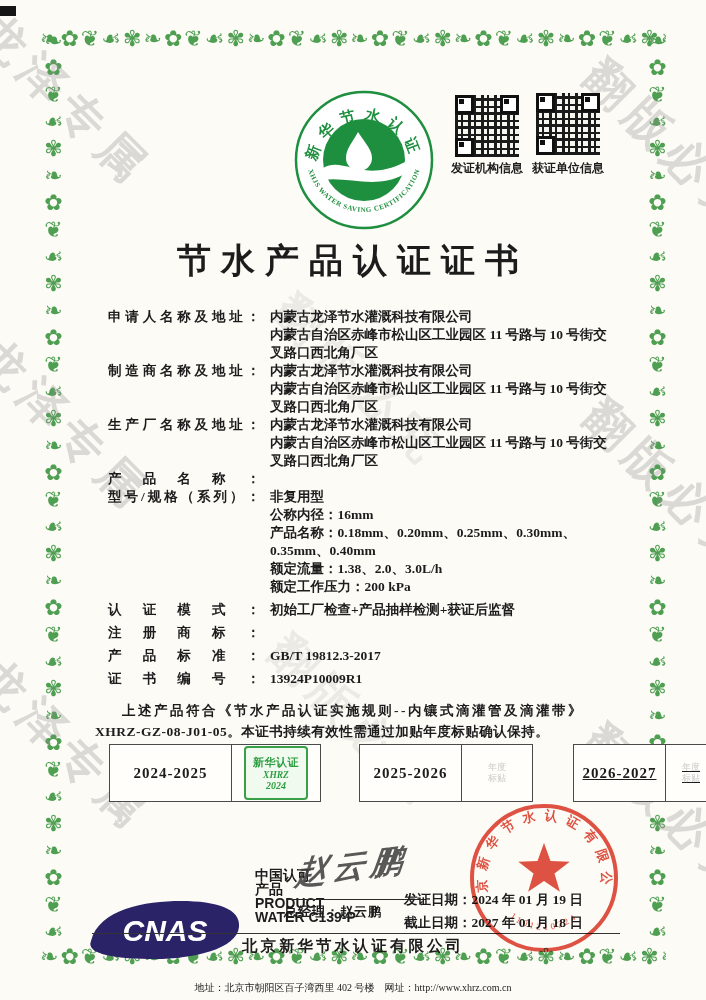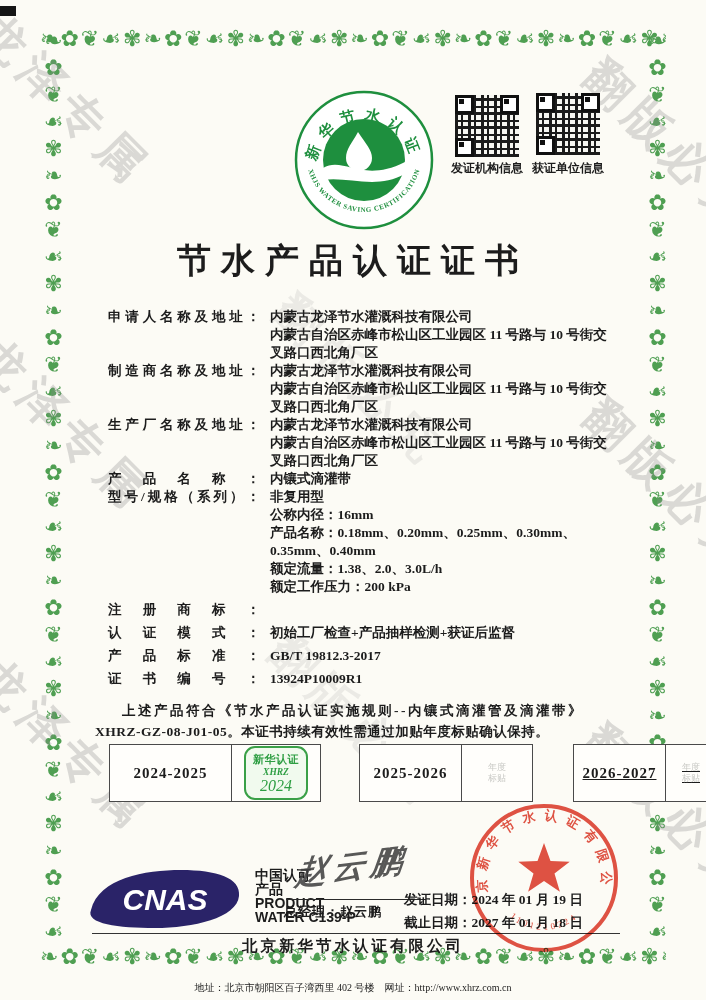--- a/index.html
+++ b/index.html
@@ -40,28 +40,28 @@
   .compliance .l1{text-indent:2em;letter-spacing:2.5px;}
   .compliance .l2{letter-spacing:.5px;}
   
   .boxes{position:absolute;left:76px;top:744px;z-index:2;display:flex;padding-left:33px;}
   .ybox{height:56px;border:1.5px solid #4a4a4a;display:flex;background:#fffefb;}
   .ybox-year{flex:1;display:flex;align-items:center;justify-content:center;font-size:15px;font-weight:bold;letter-spacing:1px;}
   .ybox-side{flex:none;border-left:1.5px solid #4a4a4a;display:flex;align-items:center;justify-content:center;}
   .b1{width:210px;margin-right:38px;} .b1 .ybox-side{width:88px;}
   .b2{width:172px;margin-right:40px;} .b2 .ybox-side{width:70px;}
   .b3{width:142px;text-decoration:underline;} .b3 .ybox-side{width:50px;}
-  .sticker{width:60px;height:50px;border:2px solid #3aa047;border-radius:11px;background:#f1faee;
+  .sticker{width:60px;height:50px;border:2px solid #3aa047;border-radius:4px;background:#f1faee;
       display:flex;flex-direction:column;align-items:center;justify-content:center;color:#2e9e43;}
   .sticker .s1{font-size:11px;font-weight:bold;letter-spacing:.5px;}
   .sticker .s2{font-size:9.5px;font-style:italic;font-weight:bold;}
-  .sticker .s3{font-size:16px;font-style:italic;font-weight:normal;}
+  .sticker .s3{font-size:10px;font-style:italic;font-weight:bold;}
   .placeholder{font-size:9px;color:#c8c8c4;text-align:center;line-height:11px;width:26px;word-break:break-all;}
   
-  .cnas-logo{position:absolute;left:85px;top:866px;z-index:2;}
+  .cnas-logo{position:absolute;left:85px;top:897px;z-index:2;}
   .cnas-lines{position:absolute;left:255px;top:868px;z-index:2;font-family:"Liberation Sans","DejaVu Sans",sans-serif;
       font-size:14px;font-weight:bold;line-height:14px;}
   .sig-name{position:absolute;left:295px;top:845px;z-index:2;font-size:32px;font-weight:bold;font-style:italic;
       color:#3c3c3c;transform:rotate(-7deg) skewX(-14deg);letter-spacing:6px;opacity:.85;}
   .sig-line{position:absolute;left:286px;top:899px;width:140px;border-top:1.5px solid #2a2a2a;z-index:2;}
   .manager{position:absolute;left:284px;top:903px;z-index:2;font-size:13px;font-weight:bold;letter-spacing:1px;}
   .dates{position:absolute;left:404px;top:888px;z-index:2;font-size:13.5px;font-weight:bold;line-height:23px;}
   .seal{position:absolute;left:462px;top:796px;z-index:3;opacity:.88;mix-blend-mode:multiply;}
   .rule{position:absolute;left:92px;top:933px;width:528px;border-top:1.5px solid #333;z-index:2;}
   .company{position:absolute;left:0;top:936px;width:100%;text-align:center;font-size:15.5px;
@@ -145,45 +145,42 @@
     <div class="field">
       <span class="flabel">生产厂名称及地址：</span>
       <div class="fvalue">
         <div class="vline">内蒙古龙泽节水灌溉科技有限公司</div>
         <div class="vline">内蒙古自治区赤峰市松山区工业园区 11 号路与 10 号街交</div>
         <div class="vline">叉路口西北角厂区</div>
       </div>
     </div>
     <div class="field">
       <span class="flabel">产品名称：</span>
-      <div class="fvalue">
-          <div class="vline">内镶式滴灌带</div>
-        </div>
     </div>
     <div class="field">
       <span class="flabel">型号/规格（系列）：</span>
       <div class="fvalue">
         <div class="vline">非复用型</div>
         <div class="vline">公称内径：16mm</div>
         <div class="vline">产品名称：0.18mm、0.20mm、0.25mm、0.30mm、</div>
         <div class="vline">0.35mm、0.40mm</div>
         <div class="vline">额定流量：1.38、2.0、3.0L/h</div>
         <div class="vline">额定工作压力：200 kPa</div>
       </div>
     </div>
     <div class="field mt">
+      <span class="flabel">认证模式：</span>
+      <div class="fvalue">
+          <div class="vline">初始工厂检查+产品抽样检测+获证后监督</div>
+        </div>
+    </div>
+    <div class="field mt">
       <span class="flabel">注册商标：</span>
       <div class="fvalue">
           <div class="vline"></div>
-        </div>
-    </div>
-    <div class="field mt">
-      <span class="flabel">认证模式：</span>
-      <div class="fvalue">
-          <div class="vline">初始工厂检查+产品抽样检测+获证后监督</div>
         </div>
     </div>
     <div class="field mt">
       <span class="flabel">产品标准：</span>
       <div class="fvalue">
           <div class="vline">GB/T 19812.3-2017</div>
         </div>
     </div>
     <div class="field mt">
       <span class="flabel">证书编号：</span>

